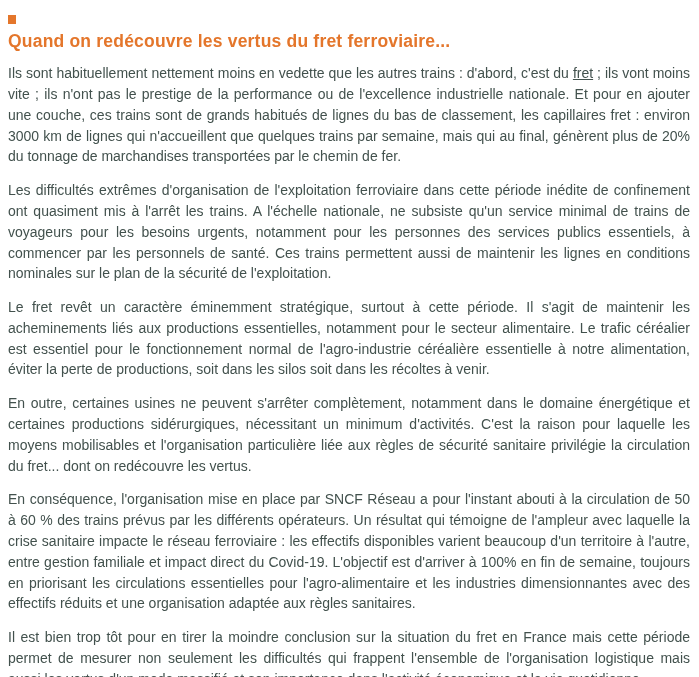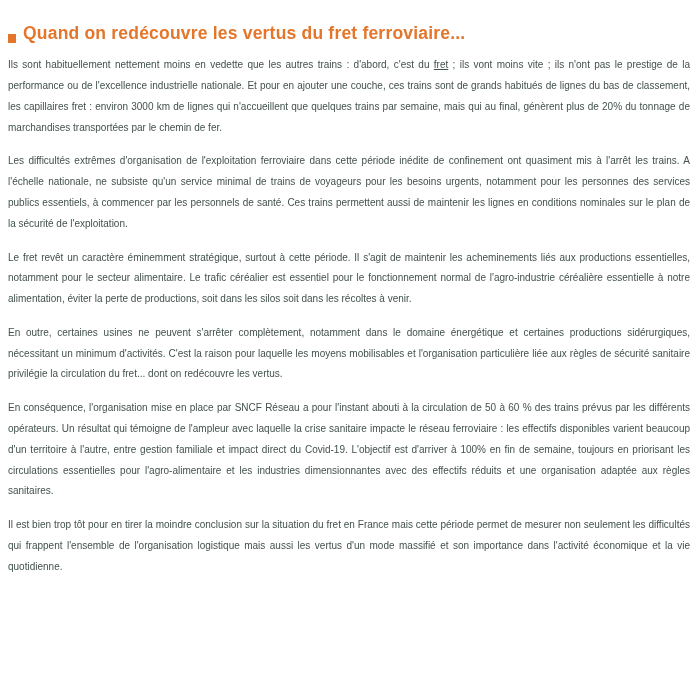--- a/index.html
+++ b/index.html
@@ -10,39 +10,40 @@
     overflow: hidden;
     font-family: "Liberation Sans", sans-serif;
     color: #42514d;
     -webkit-font-smoothing: antialiased;
   }
   .page {
     padding: 5px 9px 0 8px;
   }
   .title-row {
     display: flex;
-    align-items: flex-end;
+    align-items: flex-start;
     gap: 7px;
-    margin: 18px 0 12px 0;
+    margin: 10px 0 12px 0;
+    flex-direction: column;
   }
   .title-bullet {
     width: 8px;
     height: 9px;
     background: #e4762b;
     flex: 0 0 auto;
   }
   .title-text {
     font-size: 17.5px;
     font-weight: bold;
     color: #e4762b;
     letter-spacing: 0.2px;
     line-height: 1.15;
   }
   p.para {
-    font-size: 10px;
+    font-size: 14px;
     line-height: 20.8px;
     text-align: justify;
     margin-bottom: 13px;
     color: #42514d;
   }
   a.inline-link {
     color: inherit;
     text-decoration: underline;
     cursor: pointer;
   }

